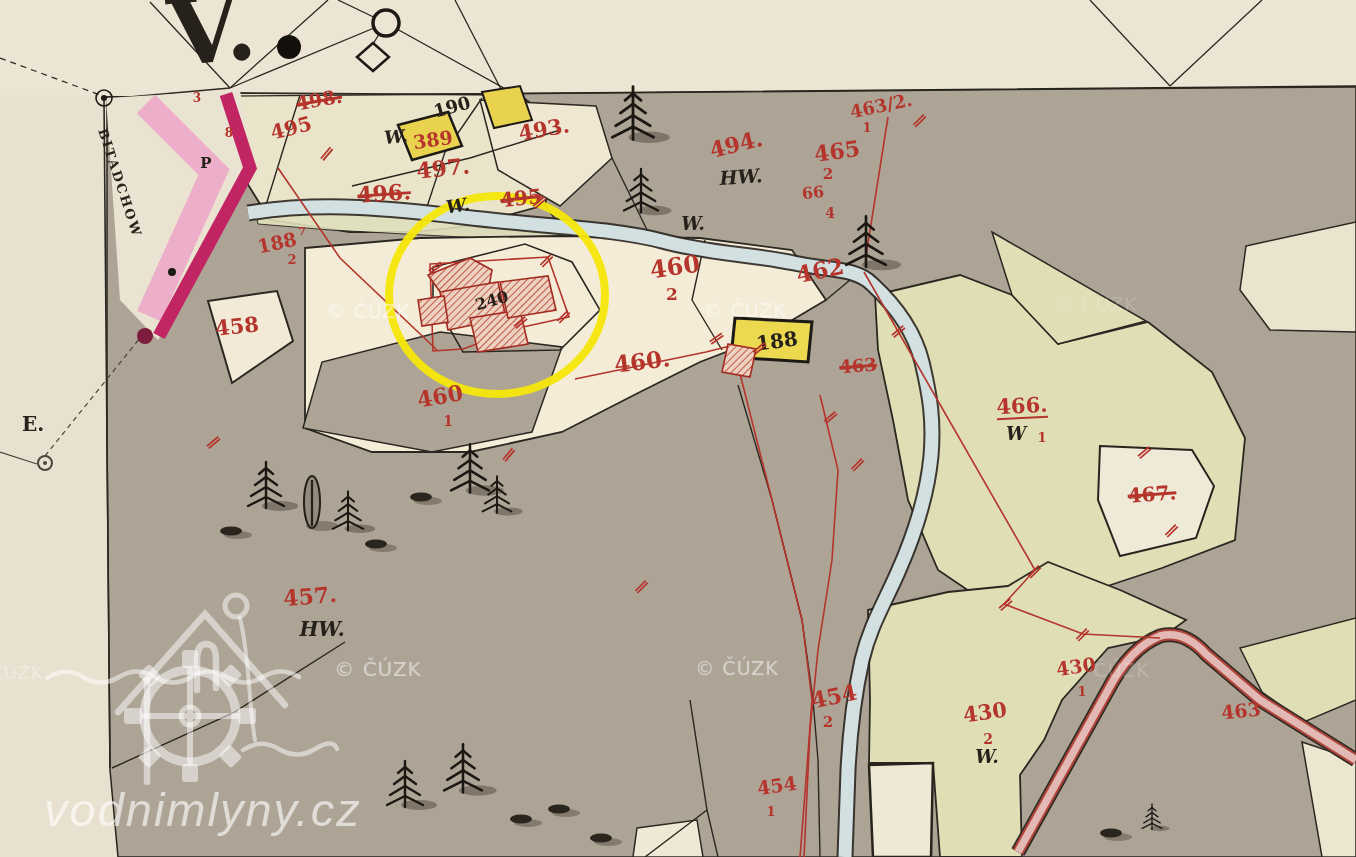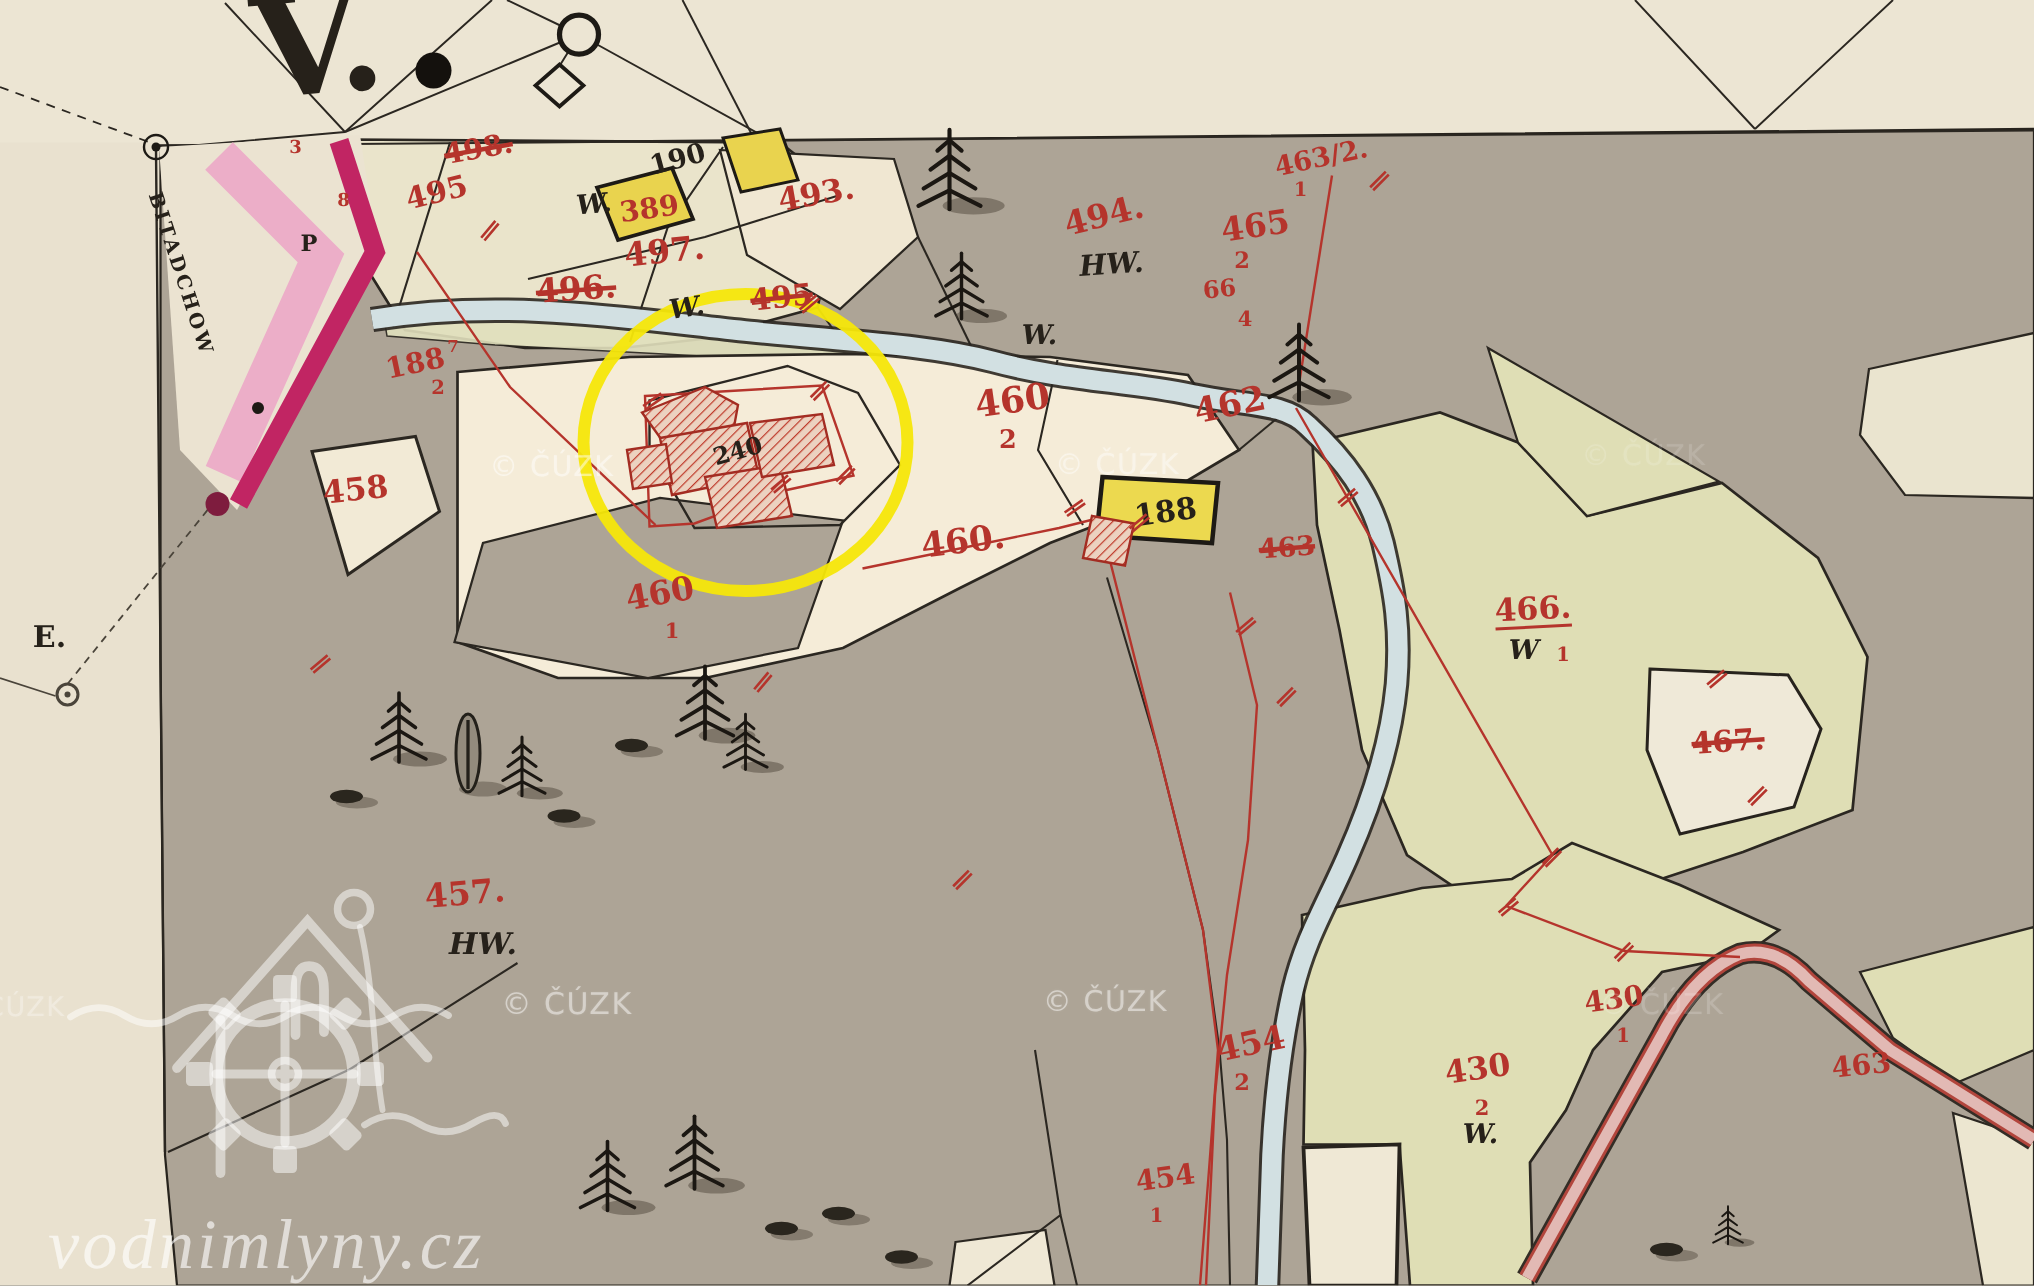--- a/index.html
+++ b/index.html
@@ -13,23 +13,23 @@
   .lbl.black{color:#26211a;}
   .lbl.struck{text-decoration:line-through;text-decoration-thickness:2.5px;}
   .lbl.underline{border-bottom:2.5px solid currentColor;padding-bottom:1px;}
   .lbl.italic{font-style:italic;}
   .wm{position:absolute;color:#fff;font-family:"DejaVu Sans","Liberation Sans",sans-serif;
       font-weight:500;letter-spacing:1px;white-space:nowrap;
       transform:translate(-50%,-50%);text-shadow:0 0 2px rgba(255,255,255,.25);}
   .hash{position:absolute;color:#b5342c;font-weight:bold;font-size:15px;
         transform:translate(-50%,-50%) rotate(var(--r,45deg));
         font-family:"DejaVu Sans","Liberation Sans",sans-serif;}
-  #site-wm{position:absolute;left:32px;top:782px;font-style:italic;font-size:47px;
+  #site-wm{position:absolute;left:44px;top:782px;font-style:italic;font-size:47px;
         letter-spacing:2px;color:rgba(255,255,255,0.62);
-        font-family:Liberation Serif, serif;margin-top:21px;}
+        font-family:Liberation Sans, sans-serif;}
 </style>
 </head>
 <body>
 
 <div id="stage">
 
 <svg id="map-art" width="1356" height="857" viewBox="0 0 1356 857" xmlns="http://www.w3.org/2000/svg">
   <defs>
     <pattern id="redhatch" width="5" height="5" patternUnits="userSpaceOnUse" patternTransform="rotate(45)">
       <rect width="5" height="5" fill="#ecd2c0"></rect>

